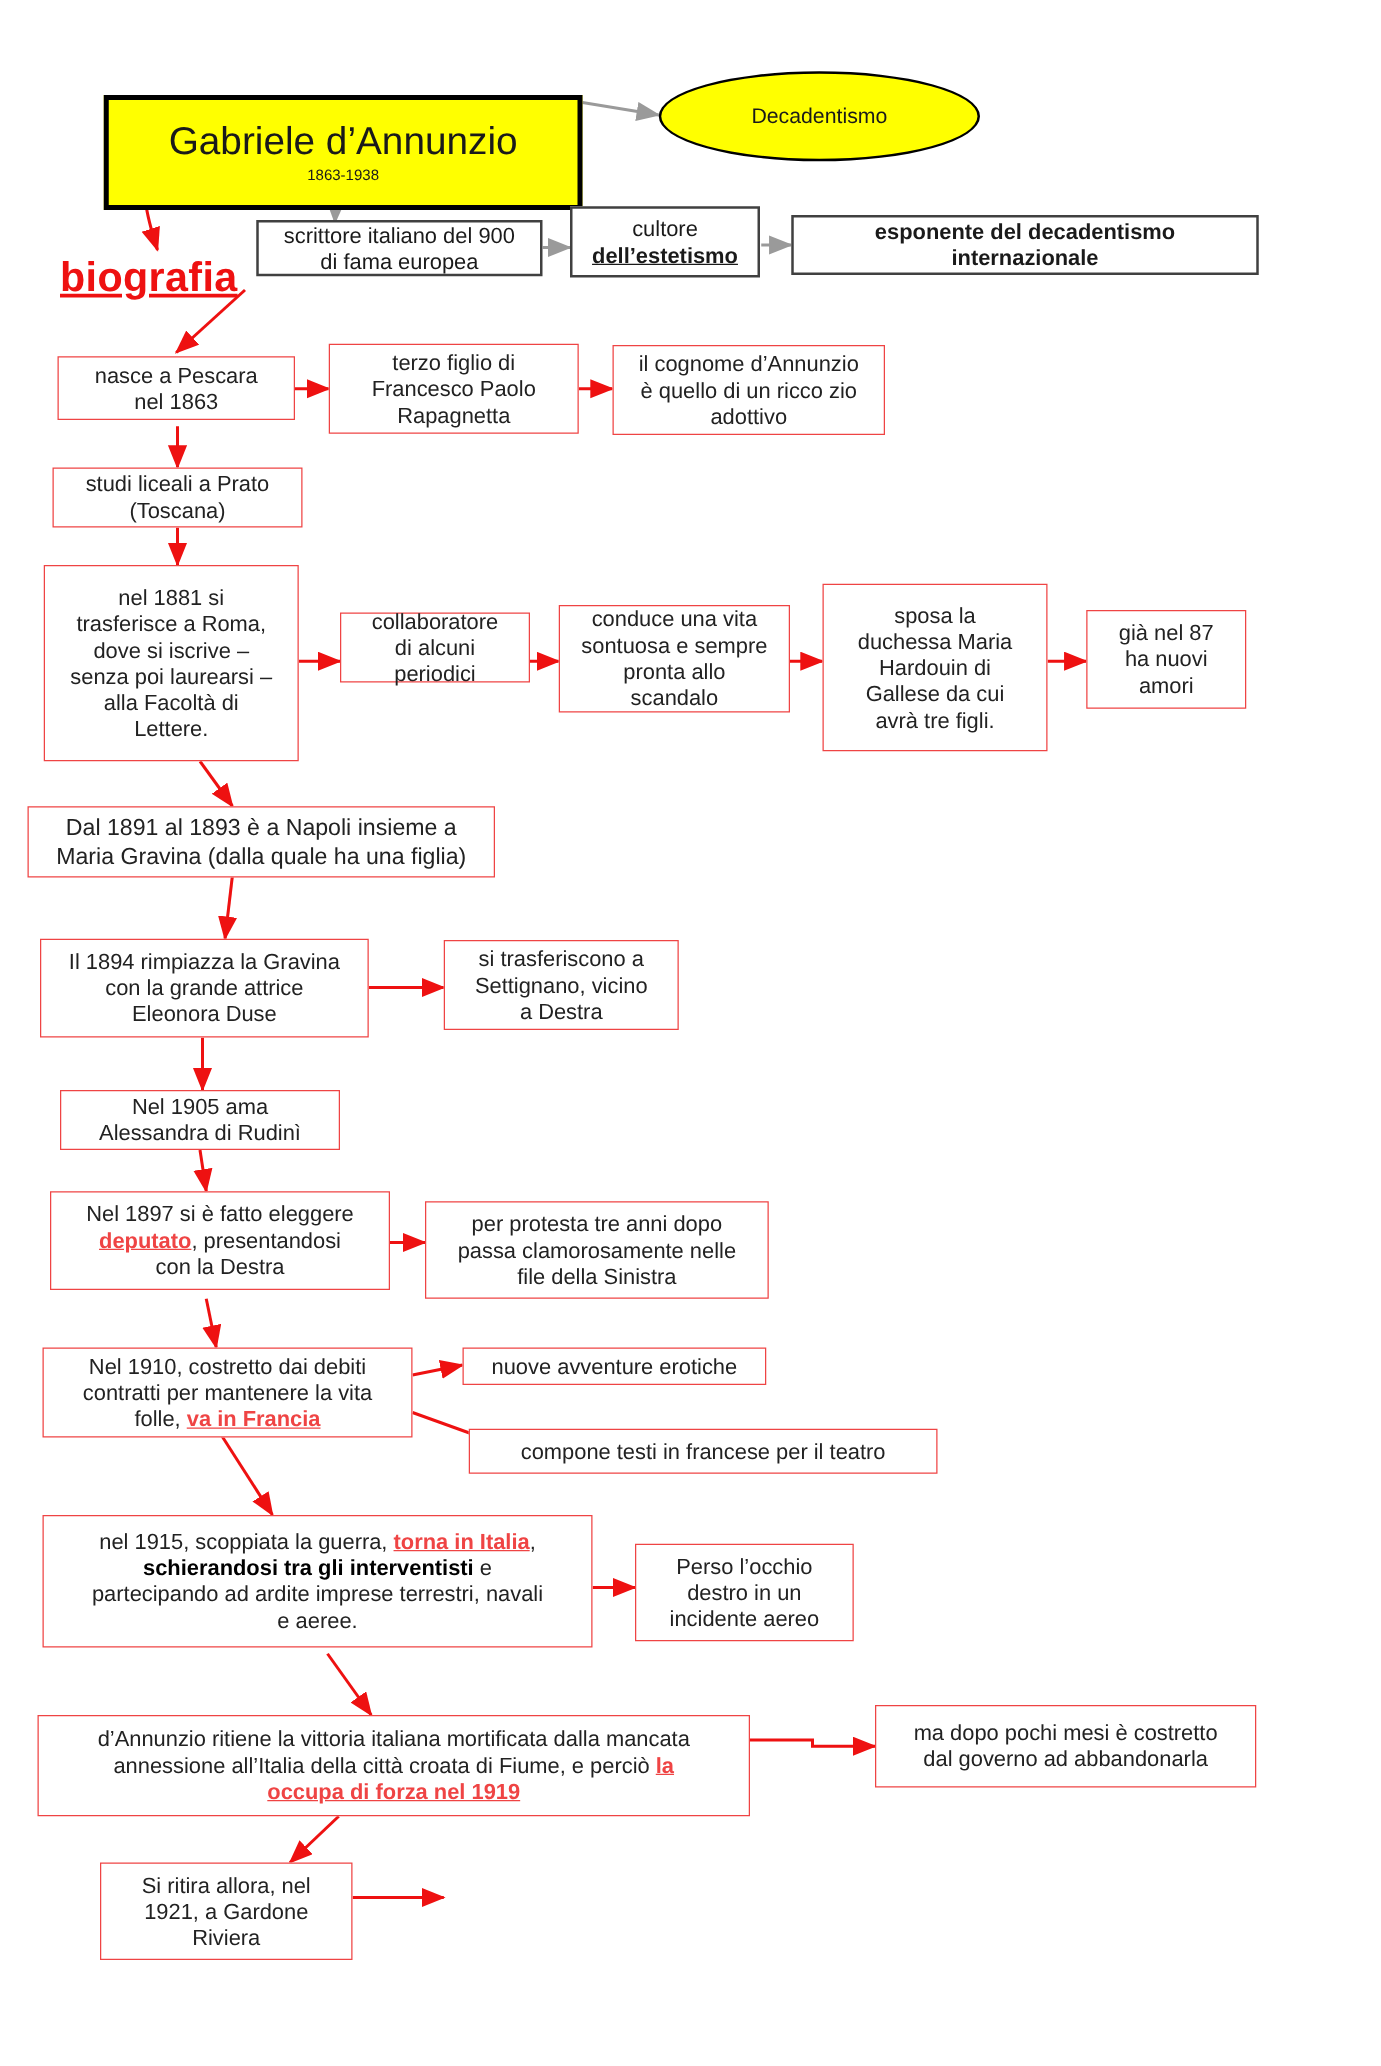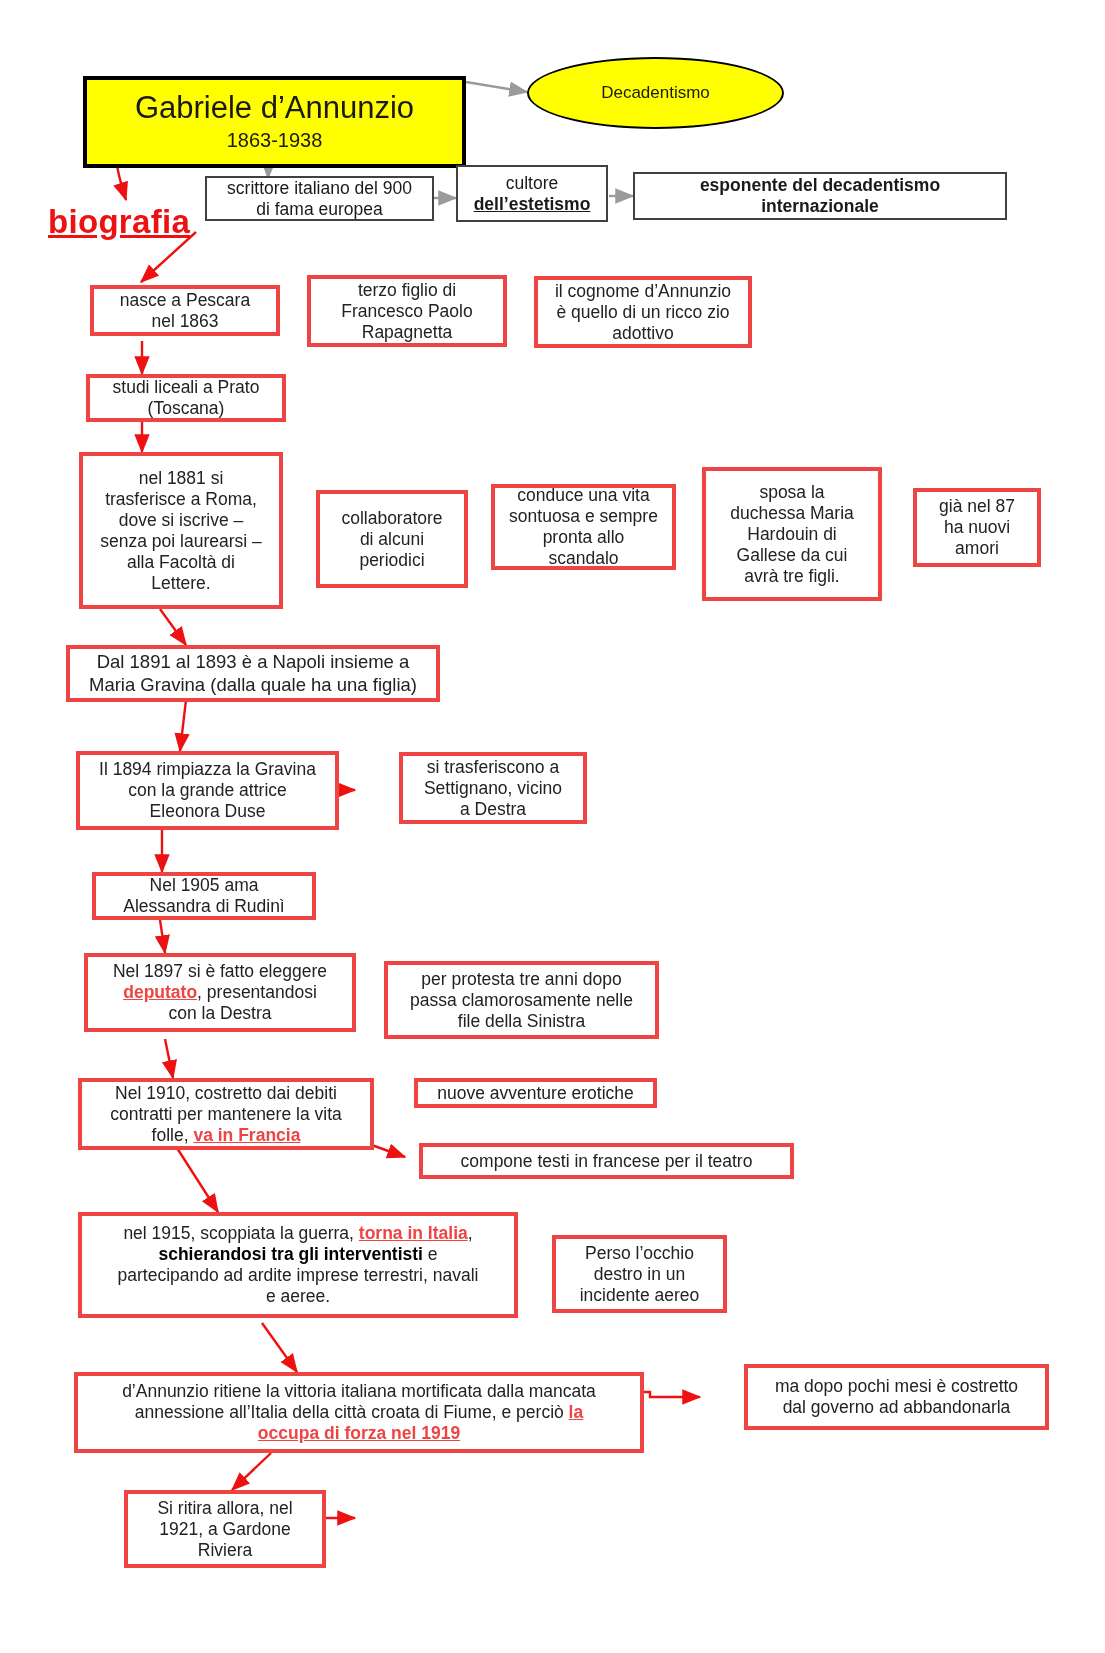--- a/index.html
+++ b/index.html
@@ -5,24 +5,24 @@
   html,body{margin:0;padding:0;background:#ffffff;}
   body{font-family:"Liberation Sans", sans-serif;}
   #canvas{position:relative;width:1105px;height:1653px;overflow:hidden;background:#fff;}
   #wires{position:absolute;left:0;top:0;width:1105px;height:1653px;pointer-events:none;}
   .node{position:absolute;box-sizing:border-box;display:flex;align-items:center;justify-content:center;text-align:center;}
   .node .txt{width:100%;padding:0 4px;}
   
   .blk{border:2px solid #404040;background:#fff;color:#1a1a1a;}
   .title{border:4px solid #000;background:#ffff00;}
   .title .t1{font-size:31px;color:#1a1a1a;line-height:1.04;}
-  .title .t2{font-size:20px;color:#1a1a1a;margin-top:4px;}
+  .title .t2{font-size:12px;color:#1a1a1a;margin-top:4px;}
   .ellipse{border:2px solid #000;background:#ffff00;border-radius:50%;color:#1a1a1a;font-size:17px;}
   
-  .red{border:4px solid #ef4444;background:#fff;color:#222;margin-left:44px;}
+  .red{border:1px solid #ef4444;background:#fff;color:#222;}
   .f17{font-size:17.5px;line-height:1.2;}
   .f18{font-size:18.5px;line-height:1.2;}
   .bold{font-weight:bold;}
   .biografia{position:absolute;color:#ee1111;font-weight:bold;font-size:33px;text-decoration:underline;letter-spacing:0.3px;}
   .rd{color:#ef4444;font-weight:bold;text-decoration:underline;}
   .rdn{color:#000000;font-weight:bold;}
   .rplain{color:#ee1111;}
   .ul{text-decoration:underline;}
 </style>
 </head>
@@ -121,21 +121,21 @@
   </div>
 
   <div class="node red f17" style="left:35px;top:452px;width:204px;height:157px;white-space:pre-line;">
     <div class="txt">nel 1881 si
 trasferisce a Roma,
 dove si iscrive –
 senza poi laurearsi –
 alla Facoltà di
 Lettere.</div>
   </div>
-  <div class="node red f17" style="left:272px;top:490px;width:152px;height:98px;white-space:pre-line;">
+  <div class="node red f17" style="left:272px;top:490px;width:152px;height:56px;white-space:pre-line;">
     <div class="txt">collaboratore
 di alcuni
 periodici</div>
   </div>
   <div class="node red f17" style="left:447px;top:484px;width:185px;height:86px;white-space:pre-line;">
     <div class="txt">conduce una vita
 sontuosa e sempre
 pronta allo
 scandalo</div>
   </div>

